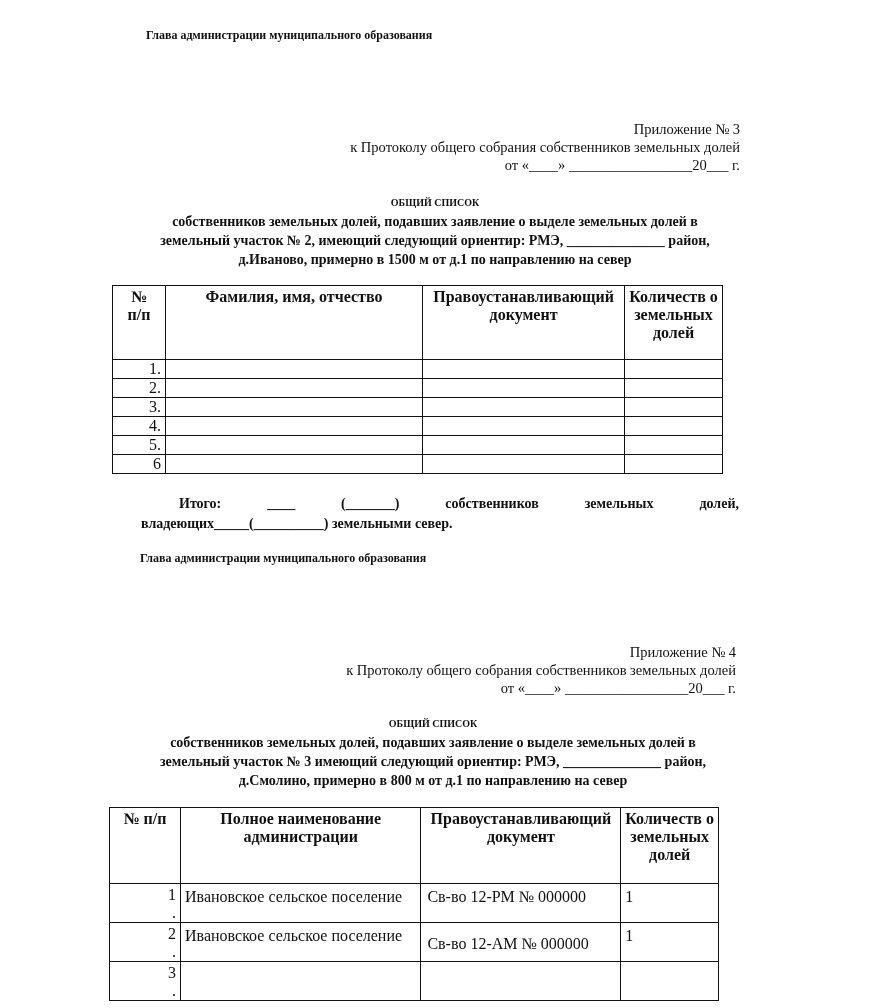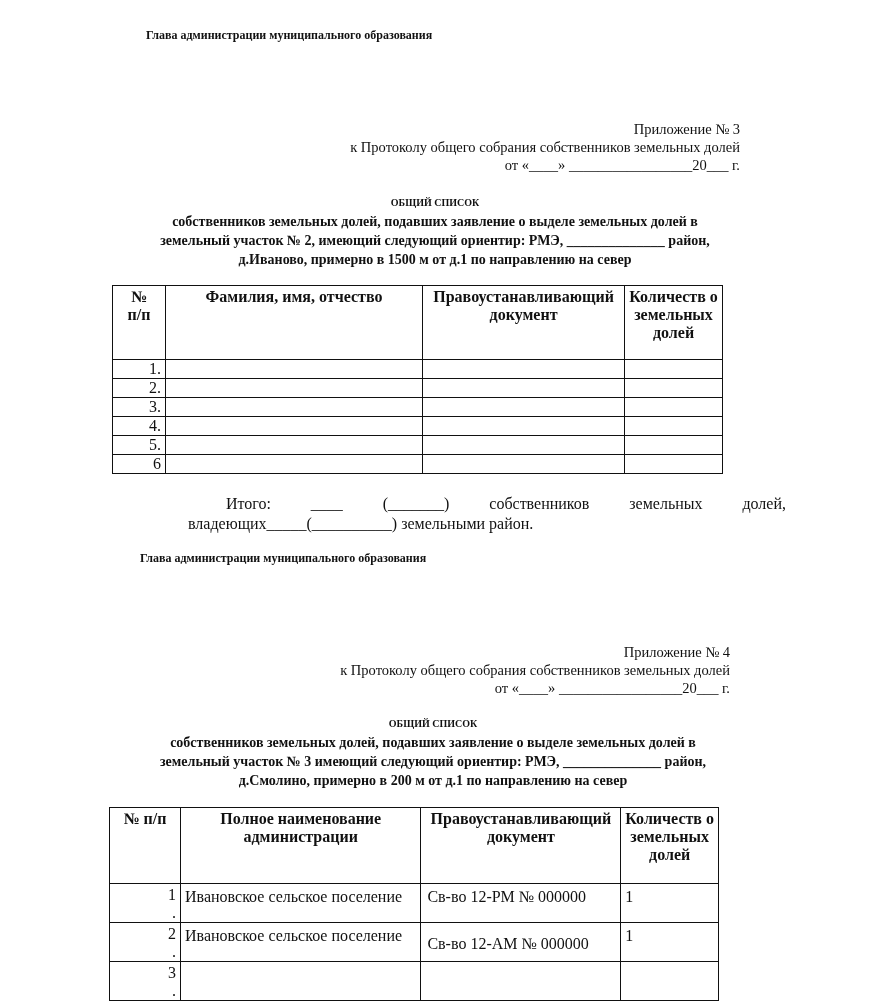--- a/index.html
+++ b/index.html
@@ -7,21 +7,21 @@
          font-family:"Liberation Serif", "DejaVu Serif", serif; color:#111; }
   .abs { position:absolute; }
   .head { font-size:12px; font-weight:bold; white-space:nowrap; }
   .appx { right:130px; text-align:right; font-size:14.5px; line-height:18px; white-space:nowrap; }
   .center { text-align:center; font-weight:bold; font-size:14px; line-height:19px; }
   .title { font-size:10px; }
   table.doc { position:absolute; border-collapse:collapse; font-size:16px; }
   table.doc td, table.doc th { border:1.3px solid #111; padding:0 4px; vertical-align:top; }
   table.doc th { font-weight:bold; text-align:center; line-height:18px; padding-top:2px; }
   .num { text-align:right; }
-  .itogo { left:141px; width:598px; font-weight:normal; font-size:16px; line-height:20px;margin-left:47px; }
+  .itogo { left:141px; width:598px; font-weight:bold; font-size:14px; line-height:20px; }
   .itogo .l1 { display:flex; justify-content:space-between; padding-left:38px; }
 </style>
 </head>
 <body>
 
 <div class="abs head" style="left:146px; top:28px;">Глава администрации муниципального образования</div>
 
 <div class="abs appx" style="top:120px;">
   <div>Приложение № 3</div>
   <div>к Протоколу общего собрания собственников земельных долей</div>
@@ -90,36 +90,36 @@
 
 <div class="abs itogo" style="top:494px;">
   <div class="l1">
     <span>Итого:</span>
     <span>____</span>
     <span>(_______)</span>
     <span>собственников</span>
     <span>земельных</span>
     <span>долей,</span>
   </div>
-  <div>владеющих_____(__________) земельными район.</div>
+  <div>владеющих_____(__________) земельными север.</div>
 </div>
 
 <div class="abs head" style="left:140px; top:551px;">Глава администрации муниципального образования</div>
 
-<div class="abs appx" style="top:643px; right:140px;">
+<div class="abs appx" style="top:643px; right:134px;">
   <div>Приложение № 4</div>
   <div>к Протоколу общего собрания собственников земельных долей</div>
   <div>от «____» _________________20___ г.</div>
 </div>
 
 <div class="abs center" style="left:100px; width:666px; top:714px;">
   <div class="title">ОБЩИЙ СПИСОК</div>
   <div>собственников земельных долей, подавших заявление о выделе земельных долей в</div>
   <div>земельный участок № 3 имеющий следующий ориентир: РМЭ, ______________ район,</div>
-  <div>д.Смолино, примерно в 200 м от д.1 по направлению на север</div>
+  <div>д.Смолино, примерно в 800 м от д.1 по направлению на север</div>
 </div>
 
 <table class="doc" style="left:109px; top:807px; width:610px;">
   <colgroup>
       <col style="width:70px">
       <col style="width:242px">
       <col style="width:200px">
       <col style="width:98px">
     </colgroup>
   <tbody>

